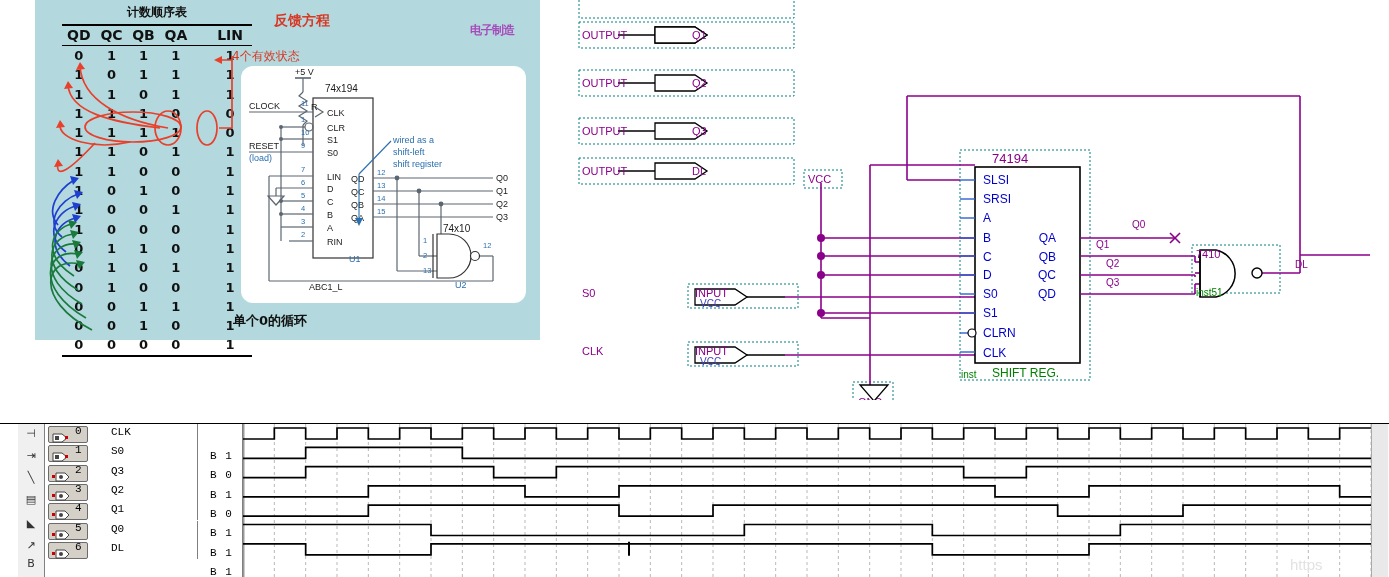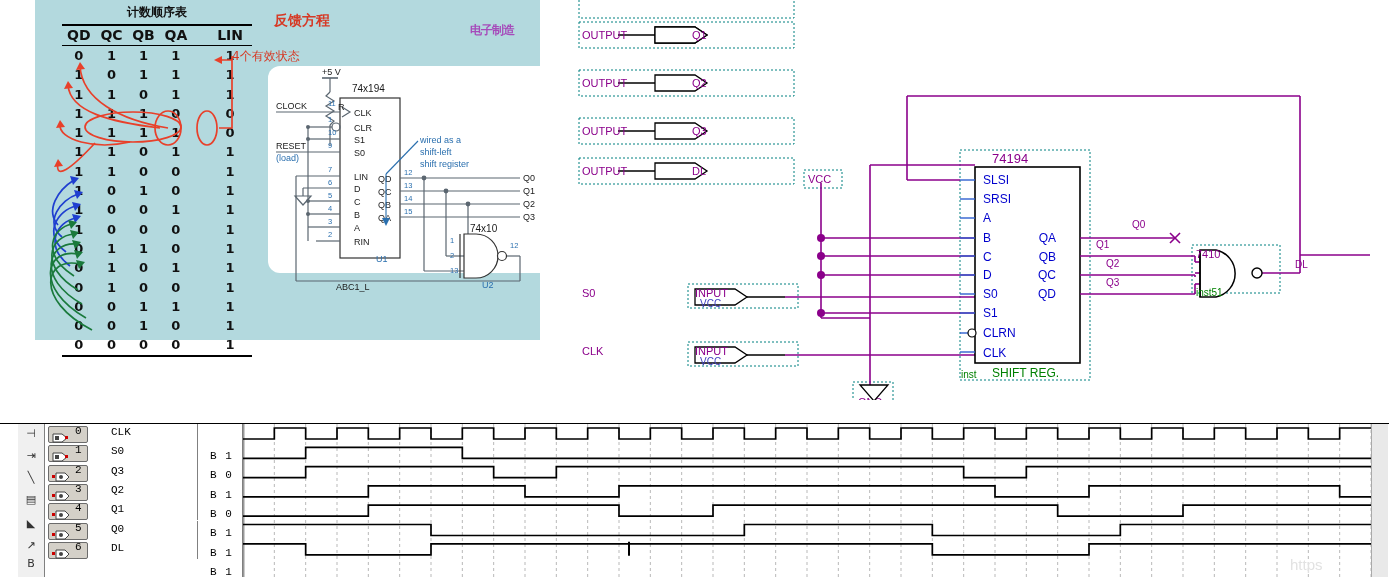--- a/index.html
+++ b/index.html
@@ -32,21 +32,21 @@
   #eq{position:absolute;left:345px;top:8px;font-size:20px;color:#111;
       font-family:"Liberation Serif",serif;}
   #eq sup{font-size:14px;}
   #note-states{position:absolute;left:232px;top:48px;font-size:12px;font-weight:normal;
                color:#d63a26;font-family:"DejaVu Sans",sans-serif;}
   #caption{position:absolute;left:0;top:312px;width:540px;text-align:center;
            font-size:13px;font-weight:bold;color:#111;
            font-family:"DejaVu Sans",sans-serif;}
 
   
-  #fig{position:absolute;left:268px;top:66px;width:285px;height:207px;
+  #fig{position:absolute;left:241px;top:66px;width:285px;height:237px;
        background:#ffffff;border-radius:12px;}
   #fig svg{position:absolute;left:0;top:0;}
   
   #annot{position:absolute;left:0;top:0;width:540px;height:400px;
          pointer-events:none;}
 
   
   #sch{position:absolute;left:540px;top:0;width:849px;height:400px;
        background:#ffffff;overflow:hidden;}
   #sch .dots{position:absolute;left:0;top:0;width:849px;height:400px;
@@ -214,20 +214,21 @@
             <td>0</td>
             <td>0</td>
             <td class="col-lin">1</td>
           </tr>
         </tbody>
     </table>
   </div>
 
   <div id="eq-label">反馈方程</div>
   <div id="note-states">4个有效状态</div>
+  <div id="caption">单个0的循环</div>
 
   <div id="fig">
     <svg width="285" height="237">
       <g stroke="#5b6670" stroke-width="1.2" fill="none">
 
         <rect x="72" y="32" width="60" height="160" stroke="#333"></rect>
 
         <line x1="62" y1="12" x2="62" y2="26"></line>
         <line x1="54" y1="12" x2="70" y2="12" stroke-width="1.6"></line>
 

